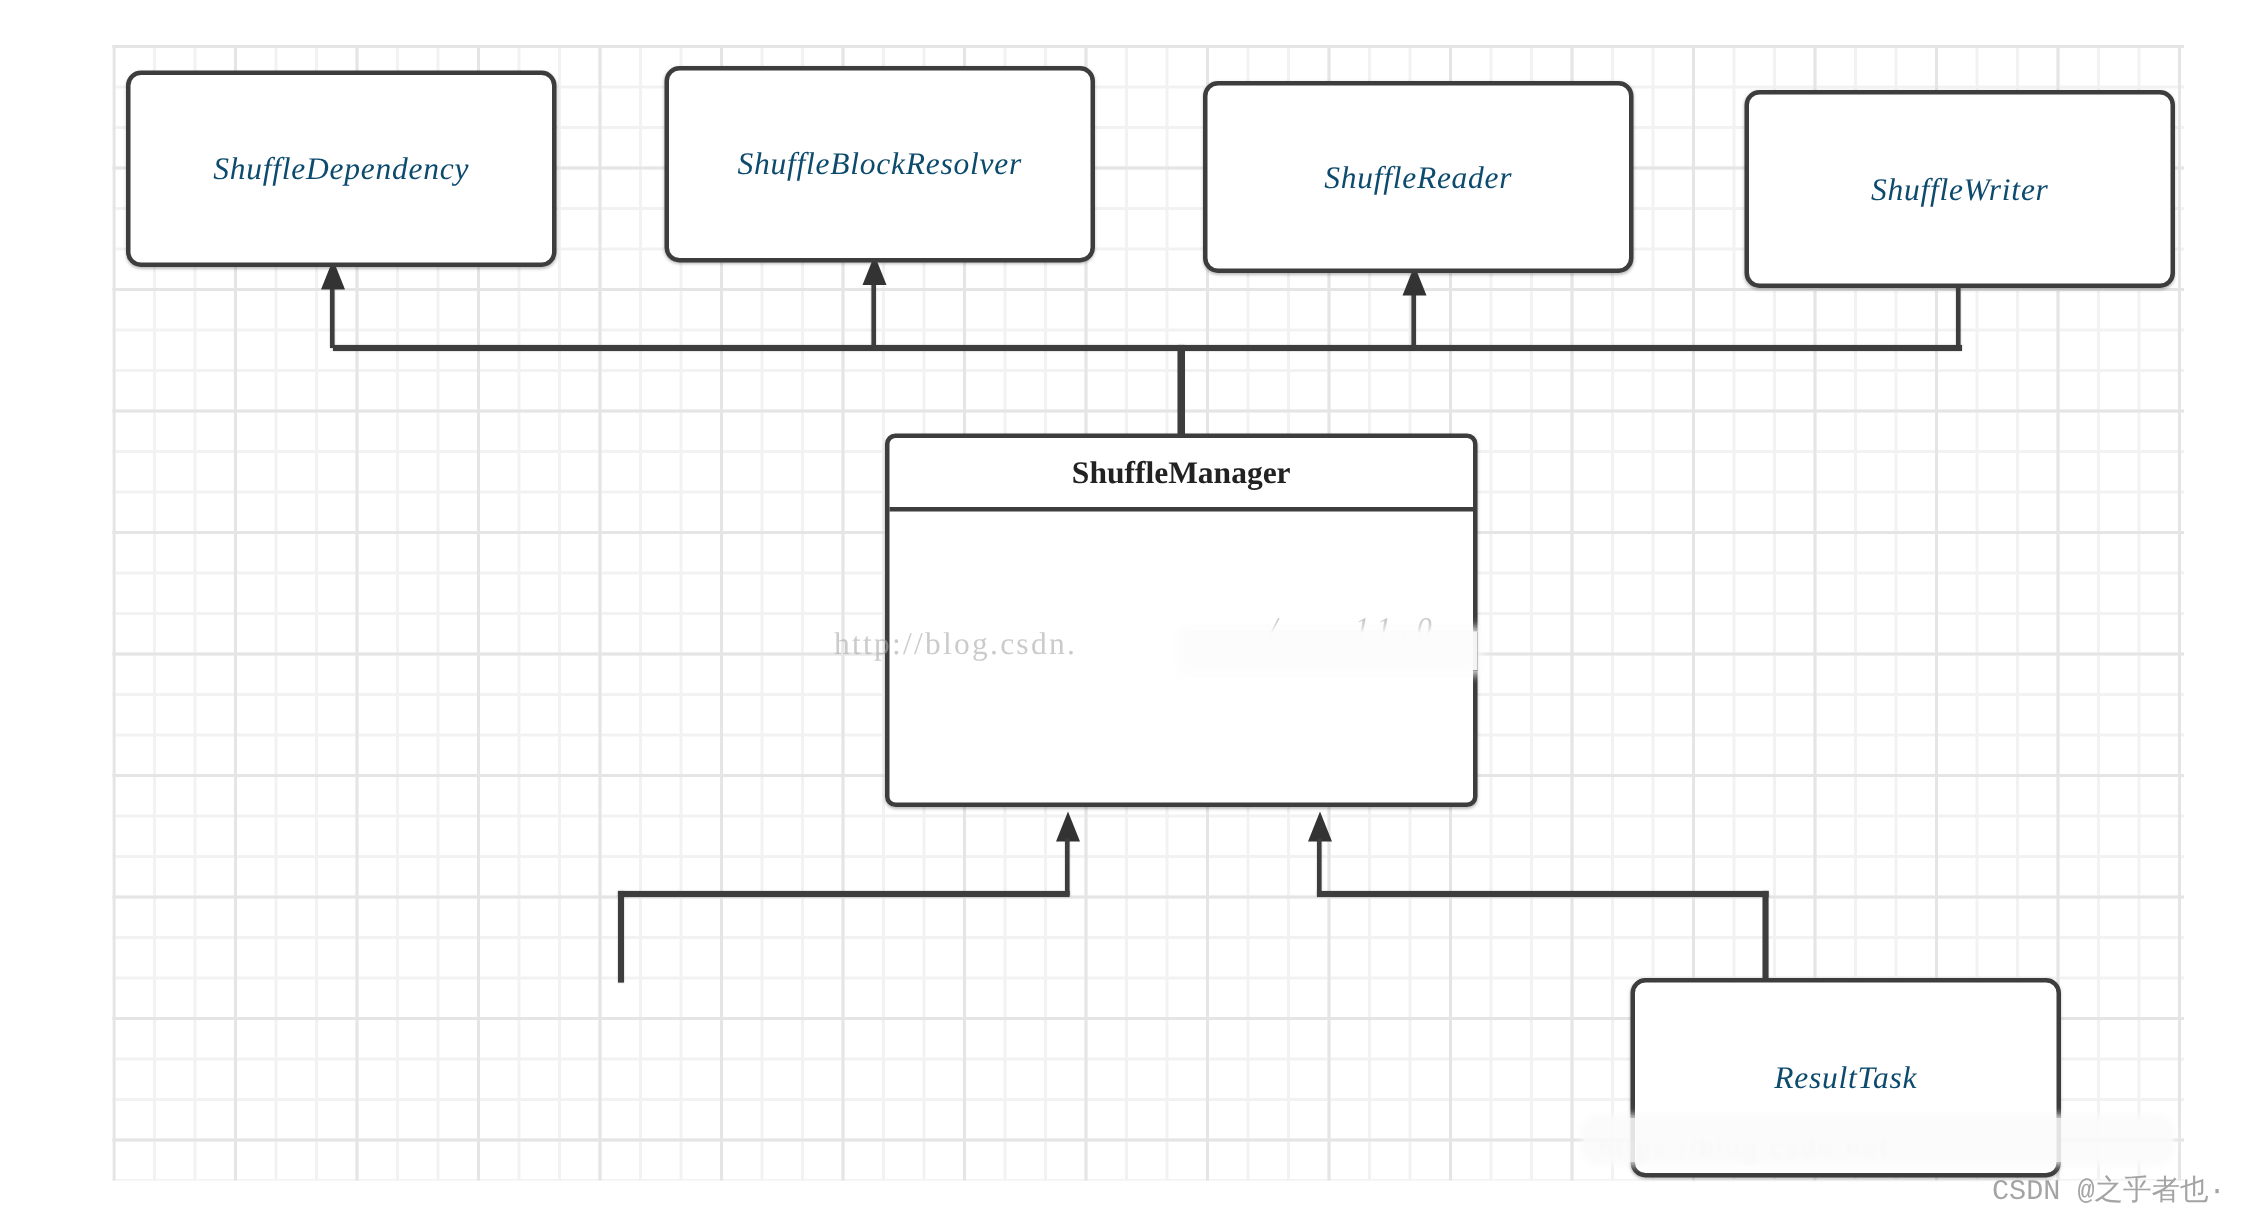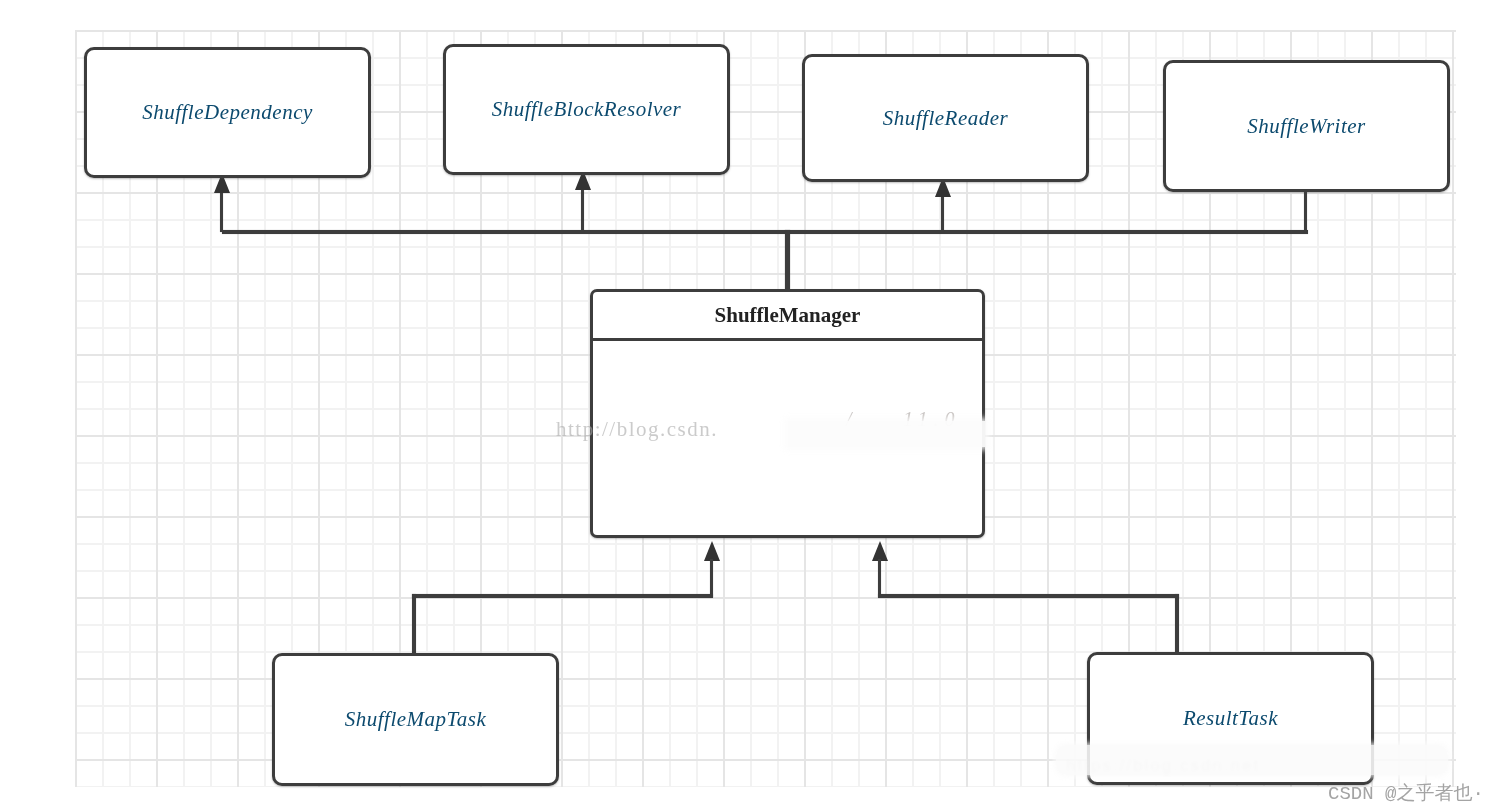--- a/index.html
+++ b/index.html
@@ -83,23 +83,20 @@
   <div class="arrowhead" style="left:704px;top:541px;"></div>
   <div class="vline" style="left:710px;top:559px;width:3px;height:38px;"></div>
   <div class="arrowhead" style="left:872px;top:541px;"></div>
   <div class="vline" style="left:878px;top:559px;width:3px;height:38px;"></div>
 
   <div class="hline" style="left:412px;top:594px;width:301px;height:4px;"></div>
   <div class="vline" style="left:412px;top:594px;width:4px;height:61px;"></div>
   <div class="hline" style="left:878px;top:594px;width:301px;height:4px;"></div>
   <div class="vline" style="left:1175px;top:594px;width:4px;height:60px;"></div>
 
-  <div class="cbox" style="left:272px;top:653px;width:281px;height:127px;">
-    <span class="lbl">ShuffleMapTask</span>
-  </div>
   <div class="cbox" style="left:1087px;top:652px;width:281px;height:127px;">
     <span class="lbl">ResultTask</span>
   </div>
 
   <div class="wm-url">http://blog.csdn.</div>
   <span class="wm-remnant" style="left:846px;">/</span>
   <span class="wm-remnant" style="left:903px;letter-spacing:6px;">11.0</span>
   <div class="wm-patch-center"></div>
 
   <div class="wm-bottom-url">https://blog.csdn.net</div>

